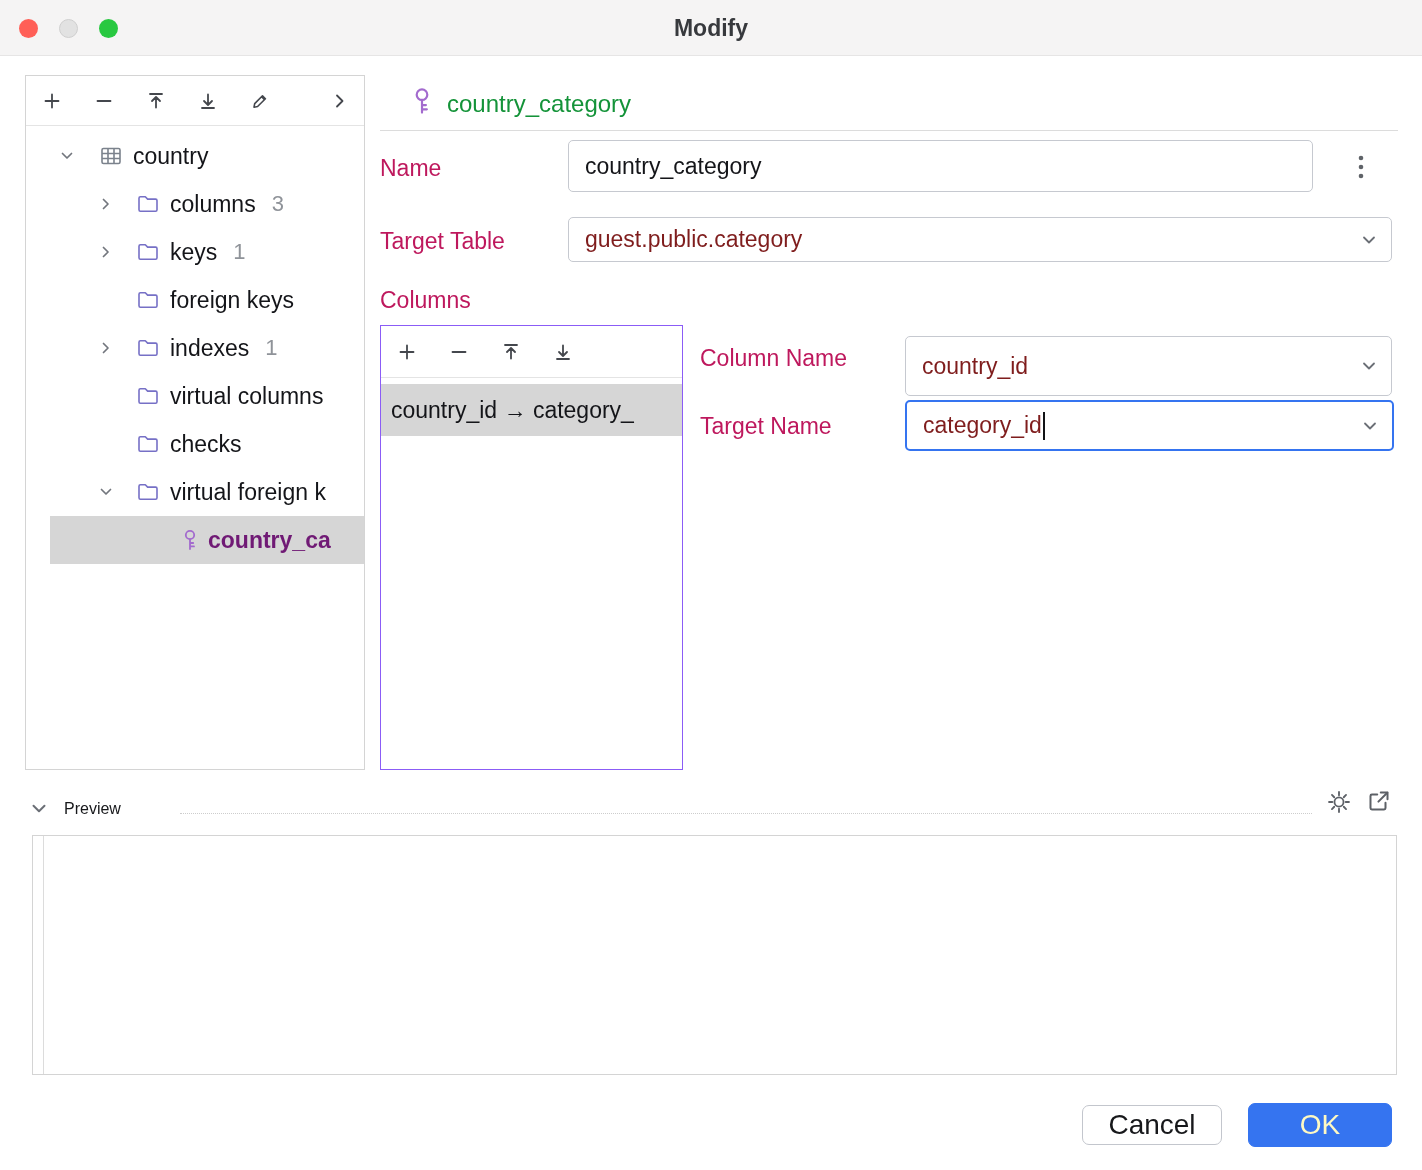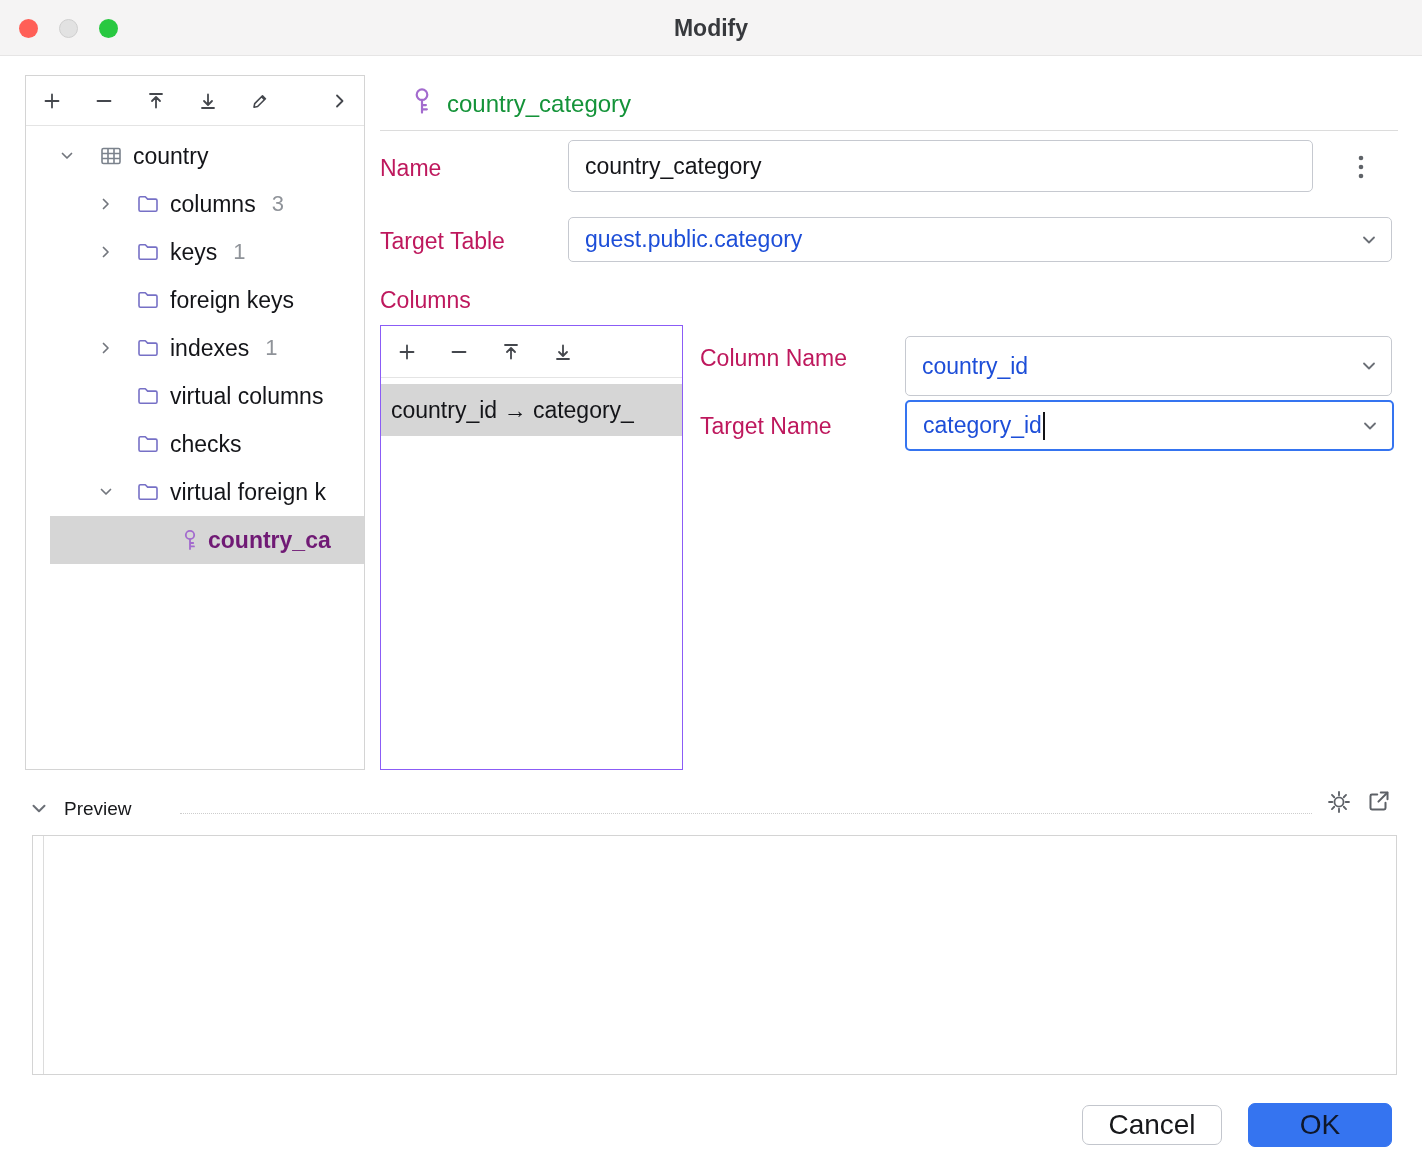--- a/index.html
+++ b/index.html
@@ -57,56 +57,56 @@
                     background:#dcdcdc; }
 
   .field-label { position:absolute; font-size:23px; color:#be185d; }
 
   .text-input { position:absolute; left:568px; top:140px; width:745px; height:52px;
                 border:1px solid #c6c9d0; border-radius:5px; font-size:23px;
                 font-family:inherit; color:#141519; padding:0 16px; background:#fff; }
   .kebab-btn { position:absolute; left:1344px; top:147px; width:34px; height:40px; }
 
   .combo { position:absolute; border:1px solid #c6c9d0; border-radius:5px; background:#fff;
-           display:flex; align-items:center; font-size:23px; color:#1d4ed8;
+           display:flex; align-items:center; font-size:23px; color:#7f1d1d;
            padding:0 48px 0 16px; white-space:nowrap; overflow:hidden; }
   .combo .chev { position:absolute; right:12px; top:50%; transform:translateY(-50%);
                  color:#6b6f76; }
   .combo.tgt-table { left:568px; top:217px; width:824px; height:45px; }
   .combo.col-name  { left:905px; top:336px; width:487px; height:60px; }
   .combo.tgt-name  { left:905px; top:400px; width:489px; height:51px;
                      border:2px solid #3574F0; }
   .caret { display:inline-block; width:2px; height:28px; background:#121316; margin-left:1px; }
 
   
   .map-panel { position:absolute; left:380px; top:325px; width:303px; height:445px;
                border:1px solid #8b5cf6; background:#fff; }
   .map-panel .panel-toolbar { height:52px; padding:0 16px; }
   .map-row { margin-top:6px; height:52px; background:#d6d6d6; display:flex; align-items:center;
              padding:0 10px; font-size:23px; color:#141519; white-space:nowrap; overflow:hidden; }
 
   
   .preview-toggle { position:absolute; left:28px; top:798px; display:flex; align-items:center;
-                    gap:14px; font-size:19px; color:#17181b; }
+                    gap:14px; font-size:16px; color:#17181b; }
   .preview-sep { position:absolute; left:180px; top:813px; width:1132px; height:0;
                  border-top:1px dotted #cdcdcd; }
   .gear-btn { position:absolute; left:1326px; top:789px; width:26px; height:26px; }
   .export-btn { position:absolute; left:1366px; top:788px; width:26px; height:26px; }
   .preview-pane { position:absolute; left:32px; top:835px; width:1365px; height:240px;
                   border:1px solid #d4d4d4; background:#fff; }
   .preview-gutter { position:absolute; left:0; top:0; bottom:0; width:11px;
                     border-right:1px solid #dcdcdc; }
 
   
   .btn { position:absolute; border-radius:7px; font-size:28px; font-family:inherit;
          display:flex; align-items:center; justify-content:center; cursor:default; }
   .btn.cancel { left:1082px; top:1105px; width:140px; height:40px; background:#fff;
                 border:1px solid #c3c6cd; color:#17181b; }
   .btn.ok { left:1248px; top:1103px; width:144px; height:44px; background:#3574F0;
-            border:1px solid #3574F0; color:#0f172a; }
+            border:1px solid #3574F0; color:#fef9c3; }
 </style>
 </head>
 <body>
 
 <div class="window">
 
   <div class="titlebar">
     <div class="traffic">
       <div class="light red"></div>
       <div class="light gray"></div>

